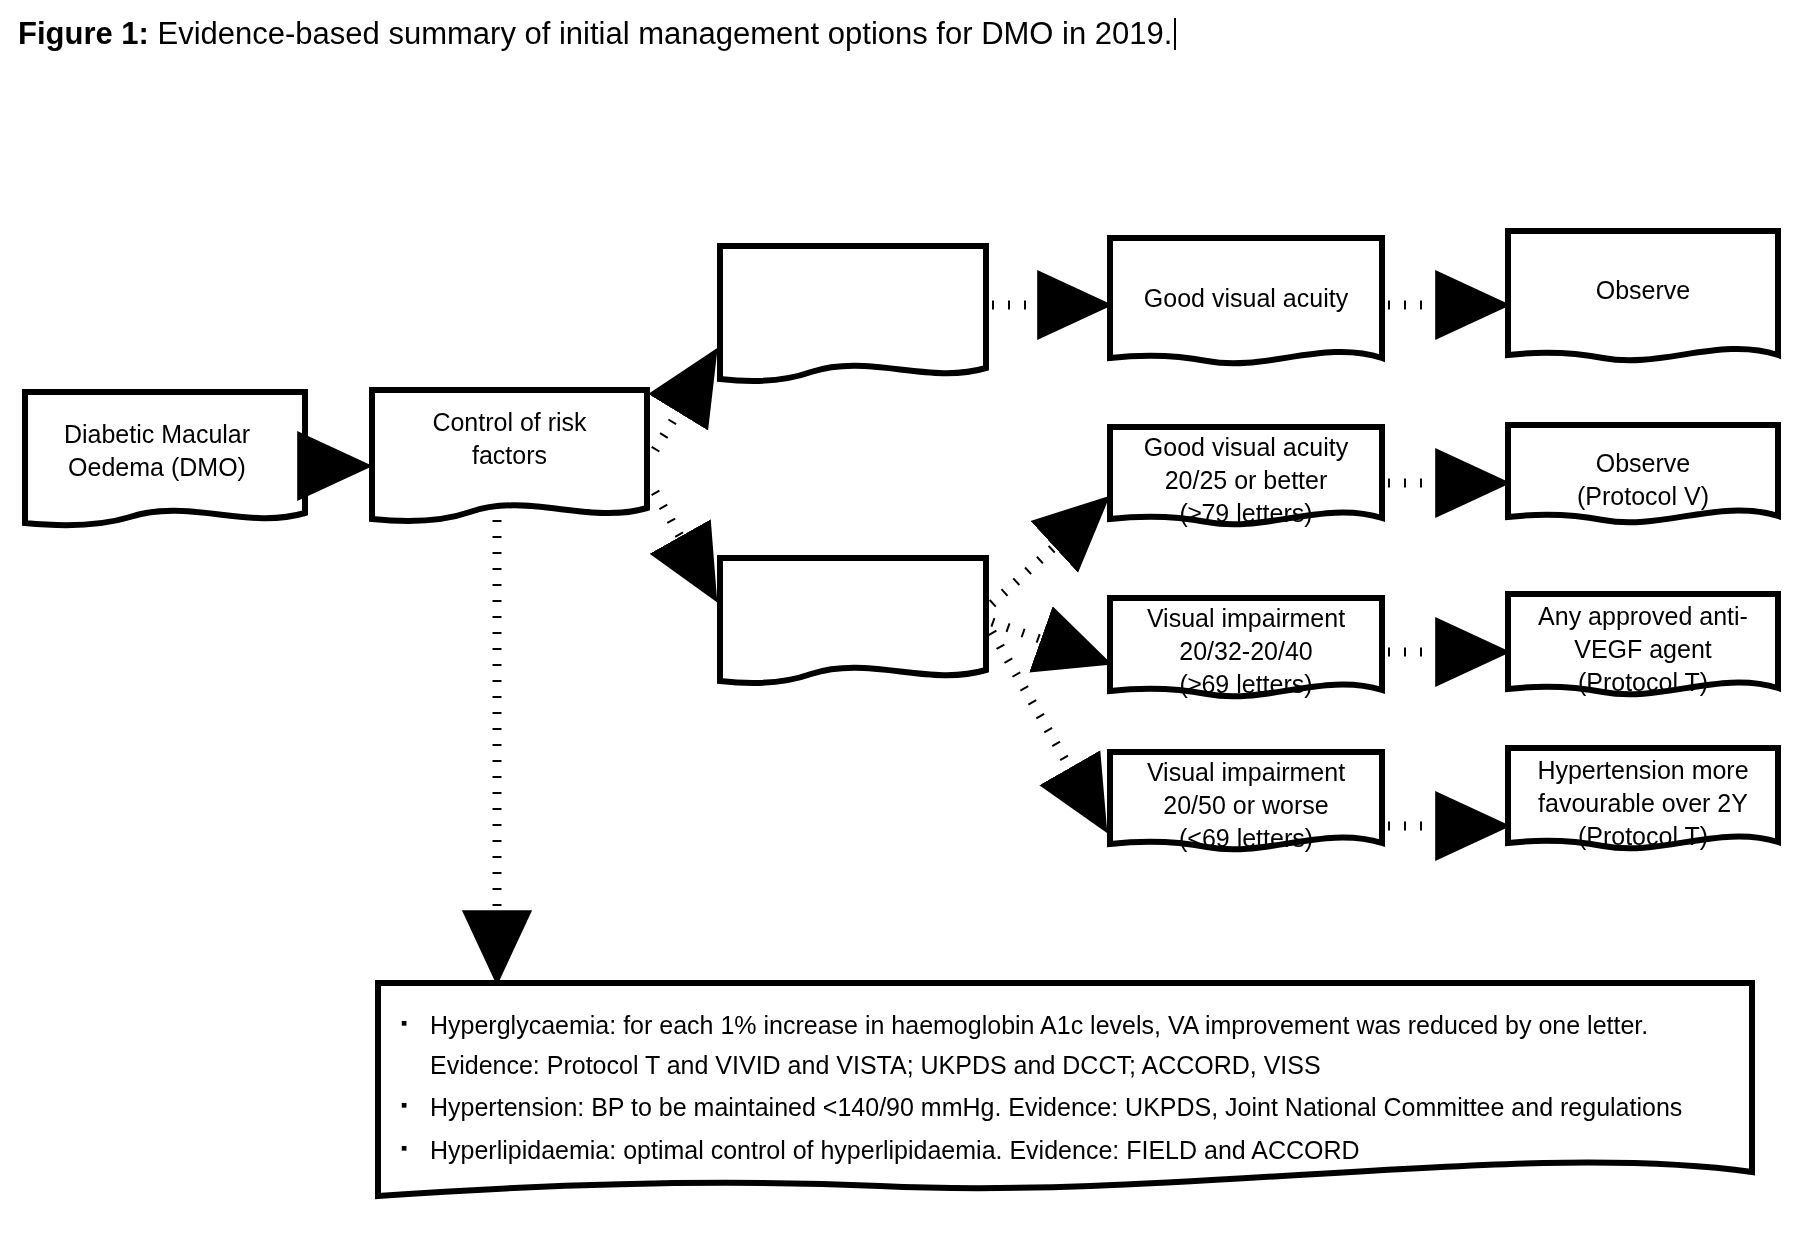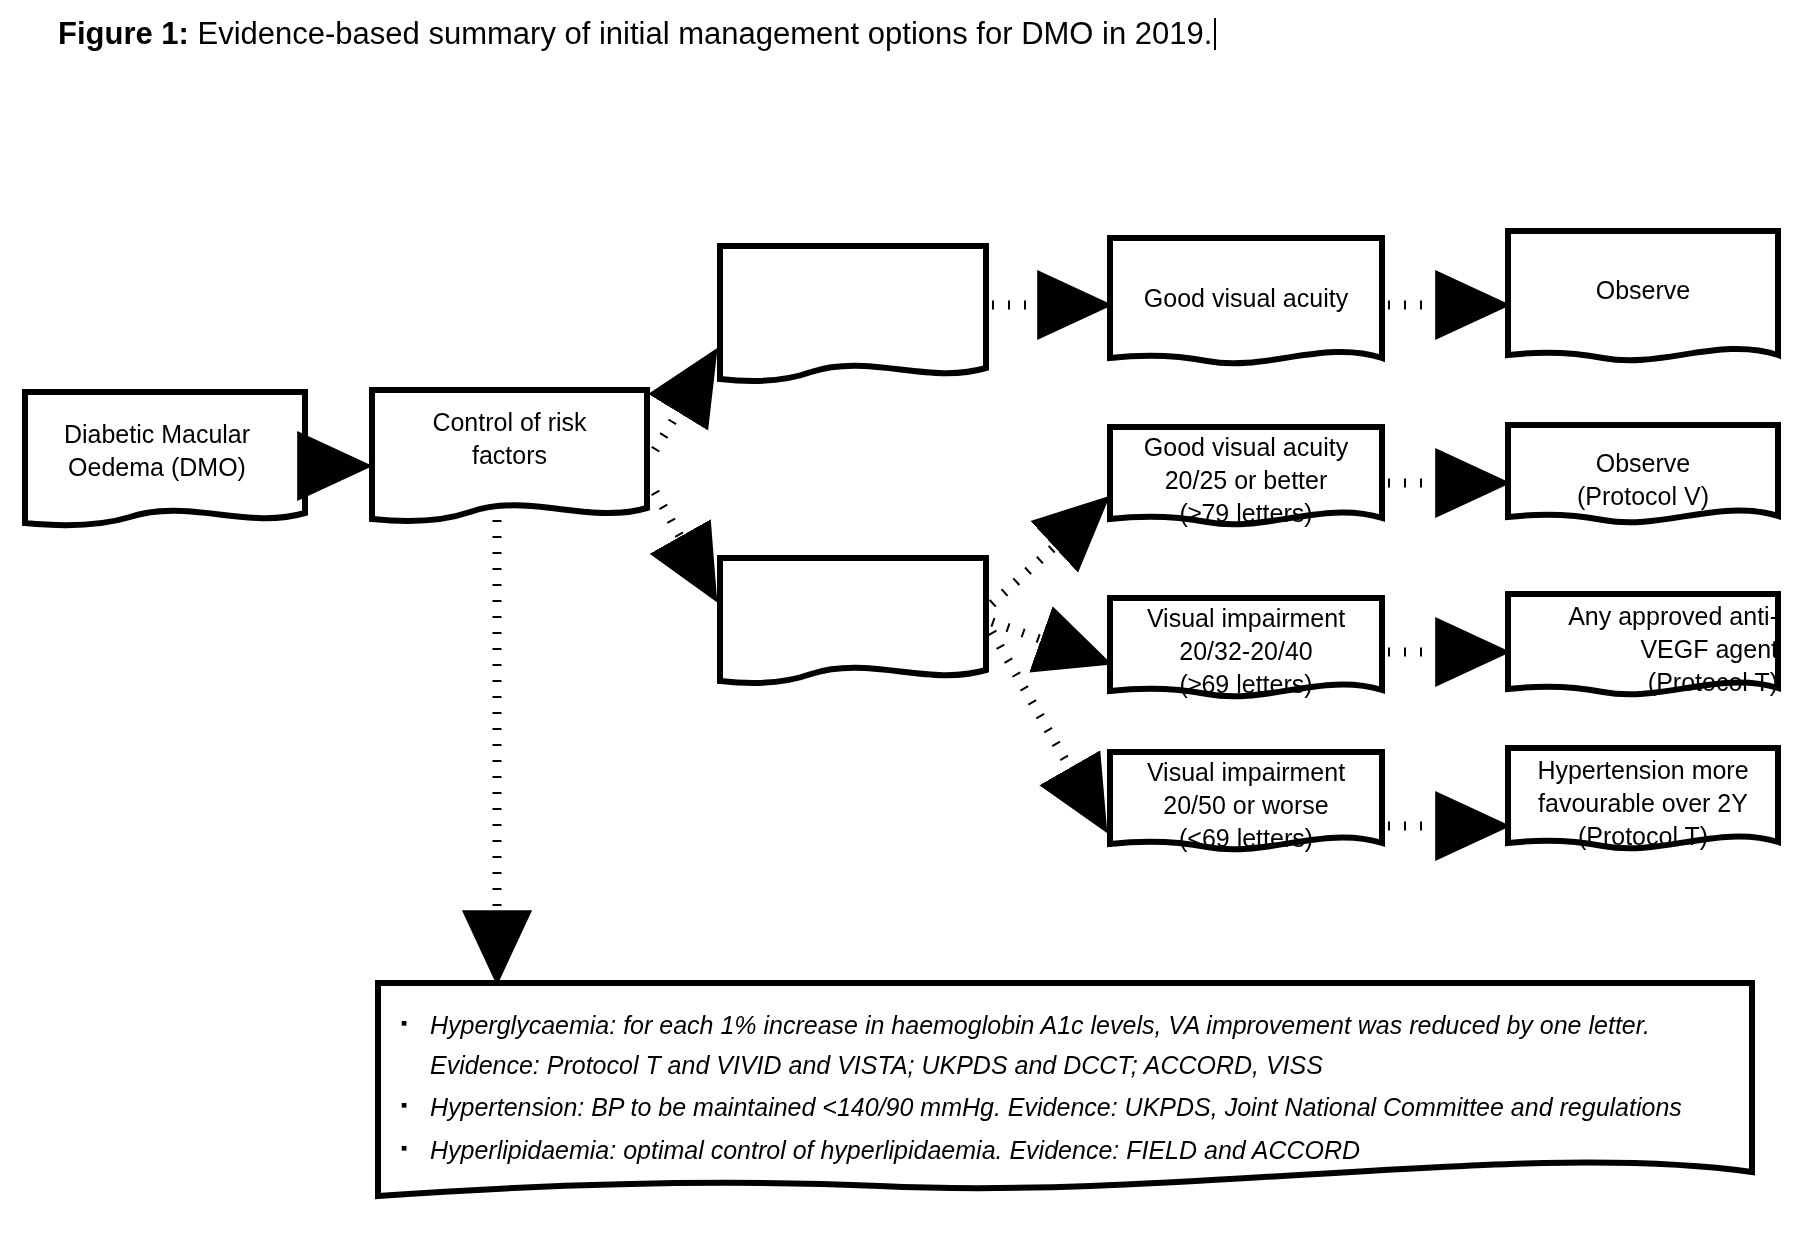--- a/index.html
+++ b/index.html
@@ -8,21 +8,21 @@
     font-family:"Liberation Sans","DejaVu Sans",sans-serif;
     color:#000;
   }
   #canvas{position:absolute;left:0;top:0;width:1800px;height:1235px;}
 
   
   .caption{
     position:absolute;left:18px;top:14px;
     font-size:31px;line-height:40px;color:#000;white-space:nowrap;
   }
-  .caption .lead{font-weight:bold;margin-left:40px;}
+  .caption .lead{font-weight:bold;}
   .caption .rest{font-weight:normal;}
   .caret{
     display:inline-block;width:2px;height:32px;background:#000;
     vertical-align:-6px;margin-left:2px;
   }
 
   
   #svglayer{position:absolute;left:0;top:0;width:1800px;height:1235px;}
 
   
@@ -51,21 +51,21 @@
     margin:0 0 2px 0;
   }
   .bullet{
     width:52px;flex:0 0 52px;text-align:center;
     font-size:22px;line-height:40px;color:#000;
   }
   .bullet span{font-size:19px;position:relative;top:-3px;}
   .note-body{
     font-size:25px;line-height:40px;color:#000;
   }
-  .note-body .sub{display:block;font-style:italic;}
+  .note-body .sub{display:block;}
 </style>
 </head>
 <body>
 
 <div id="canvas">
 
   <div class="caption">
     <span class="lead">Figure 1:</span><span class="rest"> Evidence-based summary of initial management options for DMO in 2019.</span><span class="caret"></span>
   </div>
 
@@ -148,21 +148,21 @@
     <span class="ln b">Observe</span>
     <span class="ln n">(Protocol V)</span>
   </div>
 
   <div class="boxtext" style="left:1110px;top:591px;width:272px;height:120px;">
     <span class="ln n">Visual impairment</span>
     <span class="ln n">20/32-20/40</span>
     <span class="ln n">(≥69 letters)</span>
   </div>
 
-  <div class="boxtext" style="left:1508px;top:589px;width:270px;height:120px;align-items:flex-end;">
+  <div class="boxtext" style="left:1508px;top:589px;width:270px;height:120px;">
     <span class="ln b">Any approved anti-</span>
     <span class="ln b">VEGF agent</span>
     <span class="ln n">(Protocol T)</span>
   </div>
 
   <div class="boxtext" style="left:1110px;top:745px;width:272px;height:120px;">
     <span class="ln n">Visual impairment</span>
     <span class="ln n">20/50 or worse</span>
     <span class="ln n">(&lt;69 letters)</span>
   </div>

